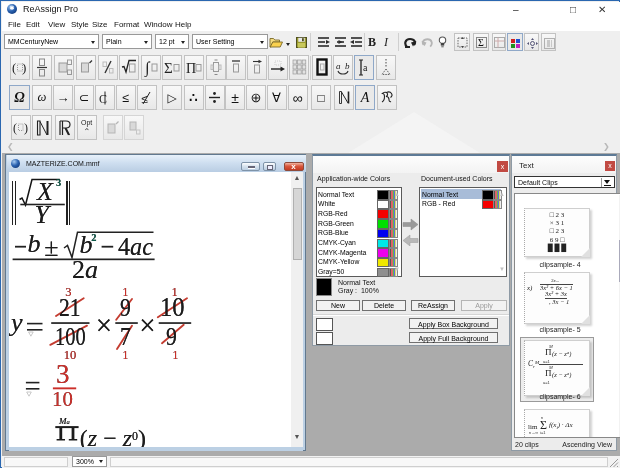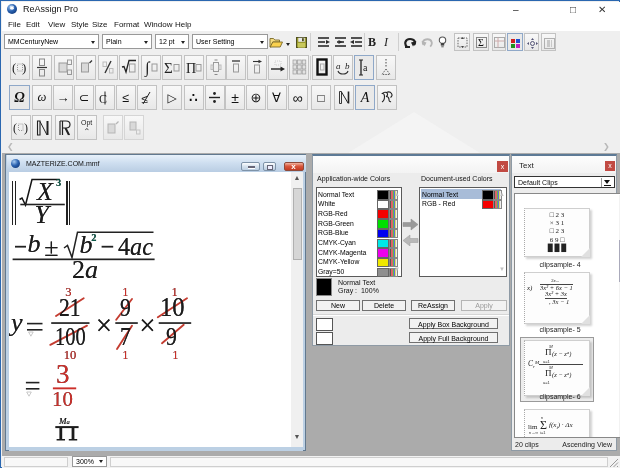--- a/index.html
+++ b/index.html
@@ -551,20 +551,21 @@
       <span class="eq red" style="left:54.7px;top:176.5px;font-size:12.5px;">10</span>
       <span class="eq red" style="left:113.2px;top:114px;font-size:12.5px;">1</span>
       <span class="eq red" style="left:113.2px;top:176.5px;font-size:12.5px;">1</span>
       <span class="eq red" style="left:162.4px;top:114px;font-size:12.5px;">1</span>
       <span class="eq red" style="left:163.2px;top:176.5px;font-size:12.5px;">1</span>
 
       <span class="eq red" style="left:47px;top:189.1px;font-size:27px;">3</span>
       <span class="eq red" style="left:42.7px;top:215.6px;font-size:22px;"><span class="nw" style="transform:scaleX(0.95);">10</span></span>
 
       <span class="eq it" style="left:50px;top:244.5px;font-size:9px;">M<span style="font-size:6.5px;">a</span></span>
+      <span class="eq" style="left:70.8px;top:253.5px;font-size:24px;">(<i>z</i> − <i>z</i><span style="font-size:12px;vertical-align:6px;">0</span>)</span>
     </div>
     <div class="abs" id="docvsb">
       <div class="abs" style="left:0px;top:2px;width:12px;height:12px;font-size:7px;color:#555;text-align:center;">▲</div>
       <div class="abs" style="left:1.5px;top:16px;width:9px;height:72px;background:#d6d6d6;border:1px solid #b0b0b0;box-sizing:border-box;"></div>
       <div class="abs" style="left:0px;top:261px;width:12px;height:12px;font-size:7px;color:#555;text-align:center;">▼</div>
     </div>
     <div class="abs" id="docbottom"></div>
   </div>
 
   <div class="abs" id="colordlg">

